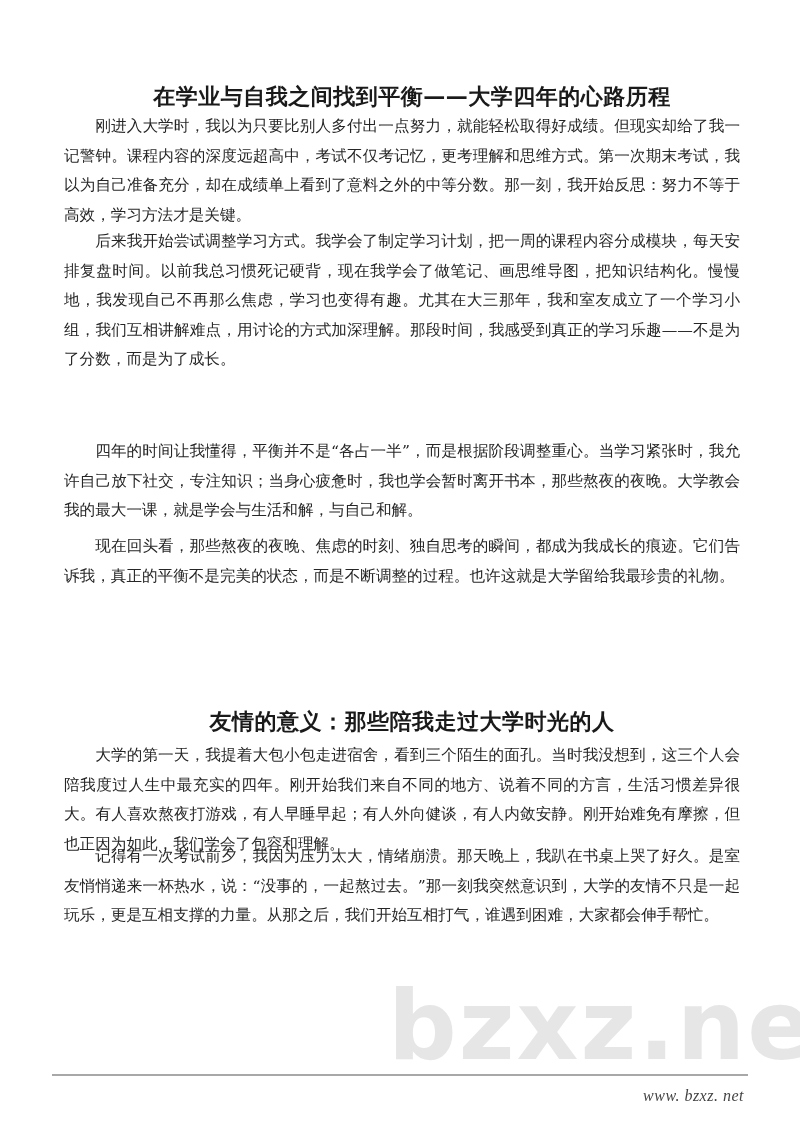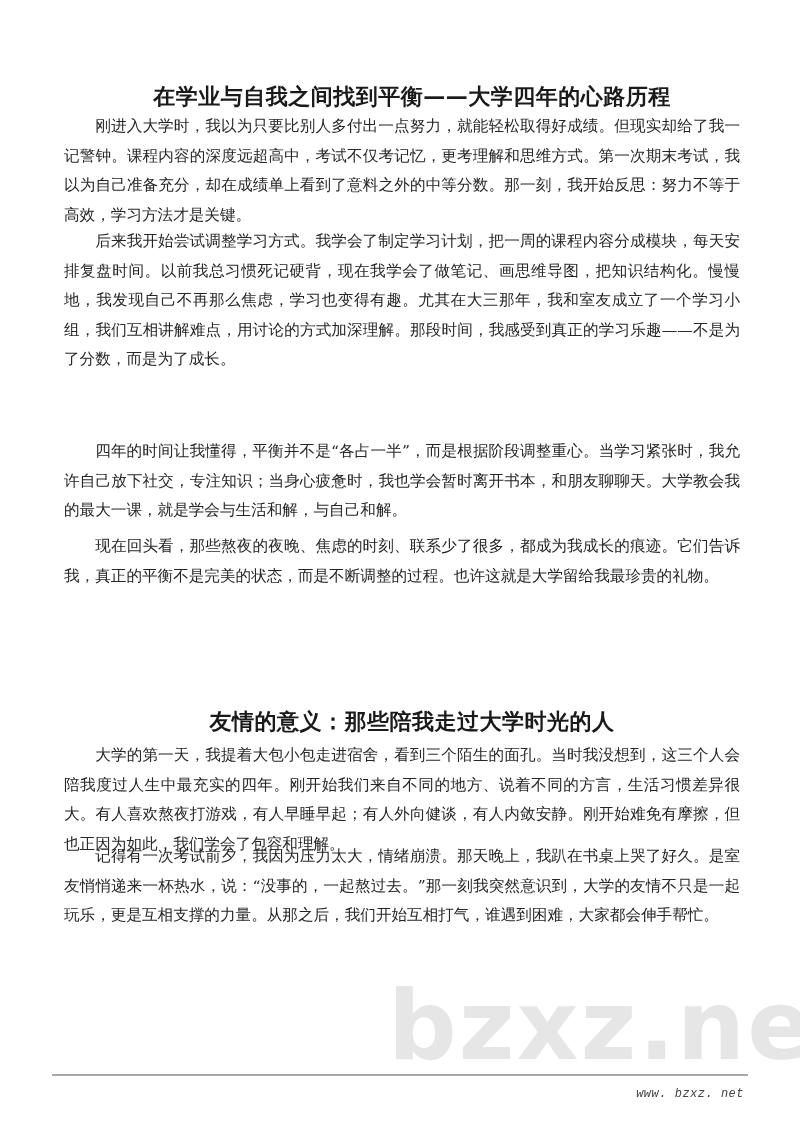--- a/index.html
+++ b/index.html
@@ -25,35 +25,35 @@
     font-family: "DejaVu Sans", "Liberation Sans", sans-serif;
     font-weight: bold; font-size: 96px; letter-spacing: 2px;
     color: rgba(200,200,200,0.45); z-index: 0; line-height: 1;
   }
   .para, .title { z-index: 1; }
   .rule {
     position: absolute; left: 52px; top: 1074px; width: 696px; height: 2px; background: #a8a8a8;
   }
   .footer-url {
     position: absolute; right: 56px; top: 1087px;
-    font-family: Liberation Mono, monospace; font-style: italic;
-    font-size: 12px; color: #444; letter-spacing: 0.5px;
+    font-family: Liberation Serif, serif; font-style: italic;
+    font-size: 16px; color: #444; letter-spacing: 0.5px;
   }
 </style>
 </head>
 <body>
 
 <div class="page">
 
   <h1 class="title title1">在学业与自我之间找到平衡——大学四年的心路历程</h1>
 
   <p class="para" style="top:227px">后来我开始尝试调整学习方式。我学会了制定学习计划，把一周的课程内容分成模块，每天安排复盘时间。以前我总习惯死记硬背，现在我学会了做笔记、画思维导图，把知识结构化。慢慢地，我发现自己不再那么焦虑，学习也变得有趣。尤其在大三那年，我和室友成立了一个学习小组，我们互相讲解难点，用讨论的方式加深理解。那段时间，我感受到真正的学习乐趣——不是为了分数，而是为了成长。</p>
   <p class="para" style="top:112px">刚进入大学时，我以为只要比别人多付出一点努力，就能轻松取得好成绩。但现实却给了我一记警钟。课程内容的深度远超高中，考试不仅考记忆，更考理解和思维方式。第一次期末考试，我以为自己准备充分，却在成绩单上看到了意料之外的中等分数。那一刻，我开始反思：努力不等于高效，学习方法才是关键。</p>
-  <p class="para" style="top:437px">四年的时间让我懂得，平衡并不是“各占一半”，而是根据阶段调整重心。当学习紧张时，我允许自己放下社交，专注知识；当身心疲惫时，我也学会暂时离开书本，和朋友聊聊天。大学教会我的最大一课，就是学会与生活和解，与自己和解。</p>
-  <p class="para" style="top:532px">现在回头看，那些熬夜的夜晚、焦虑的时刻、联系少了很多，都成为我成长的痕迹。它们告诉我，真正的平衡不是完美的状态，而是不断调整的过程。也许这就是大学留给我最珍贵的礼物。</p>
+  <p class="para" style="top:437px">四年的时间让我懂得，平衡并不是“各占一半”，而是根据阶段调整重心。当学习紧张时，我允许自己放下社交，专注知识；当身心疲惫时，我也学会暂时离开书本，那些熬夜的夜晚。大学教会我的最大一课，就是学会与生活和解，与自己和解。</p>
+  <p class="para" style="top:532px">现在回头看，那些熬夜的夜晚、焦虑的时刻、独自思考的瞬间，都成为我成长的痕迹。它们告诉我，真正的平衡不是完美的状态，而是不断调整的过程。也许这就是大学留给我最珍贵的礼物。</p>
 
   <h1 class="title title2">友情的意义：那些陪我走过大学时光的人</h1>
 
   <div class="watermark">bzxz.net</div>
 
   <p class="para" style="top:842px">记得有一次考试前夕，我因为压力太大，情绪崩溃。那天晚上，我趴在书桌上哭了好久。是室友悄悄递来一杯热水，说：“没事的，一起熬过去。”那一刻我突然意识到，大学的友情不只是一起玩乐，更是互相支撑的力量。从那之后，我们开始互相打气，谁遇到困难，大家都会伸手帮忙。</p>
   <p class="para" style="top:741px">大学的第一天，我提着大包小包走进宿舍，看到三个陌生的面孔。当时我没想到，这三个人会陪我度过人生中最充实的四年。刚开始我们来自不同的地方、说着不同的方言，生活习惯差异很大。有人喜欢熬夜打游戏，有人早睡早起；有人外向健谈，有人内敛安静。刚开始难免有摩擦，但也正因为如此，我们学会了包容和理解。</p>
 
   <div class="rule"></div>
   <div class="footer-url">www. bzxz. net</div>

